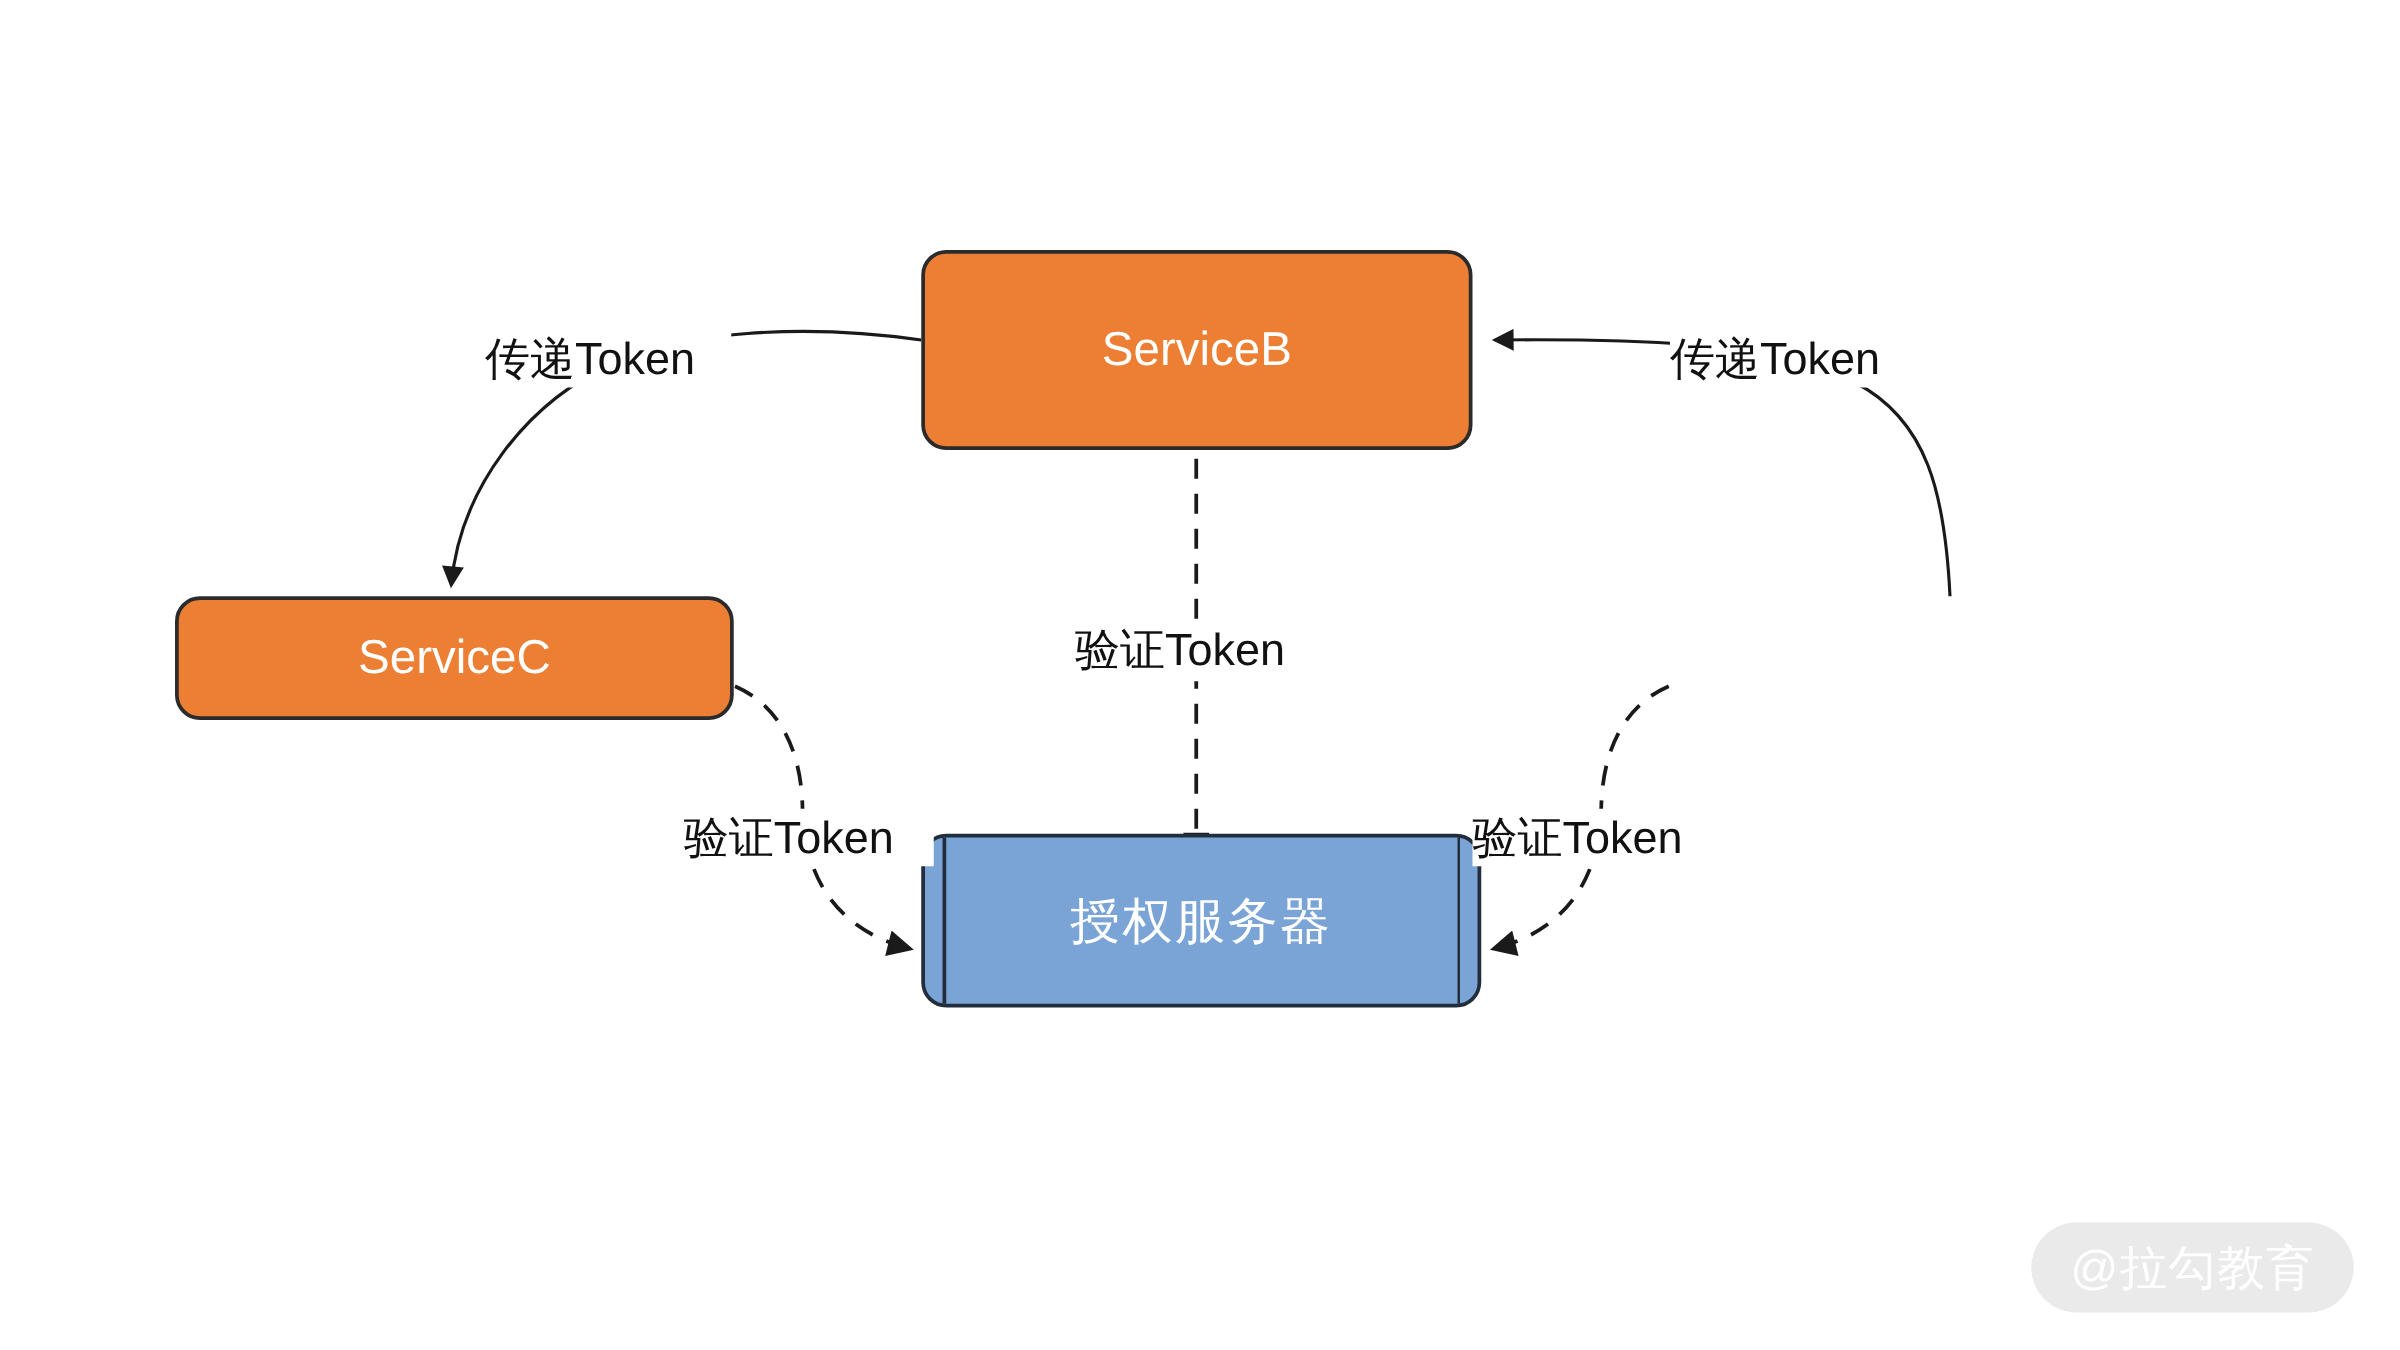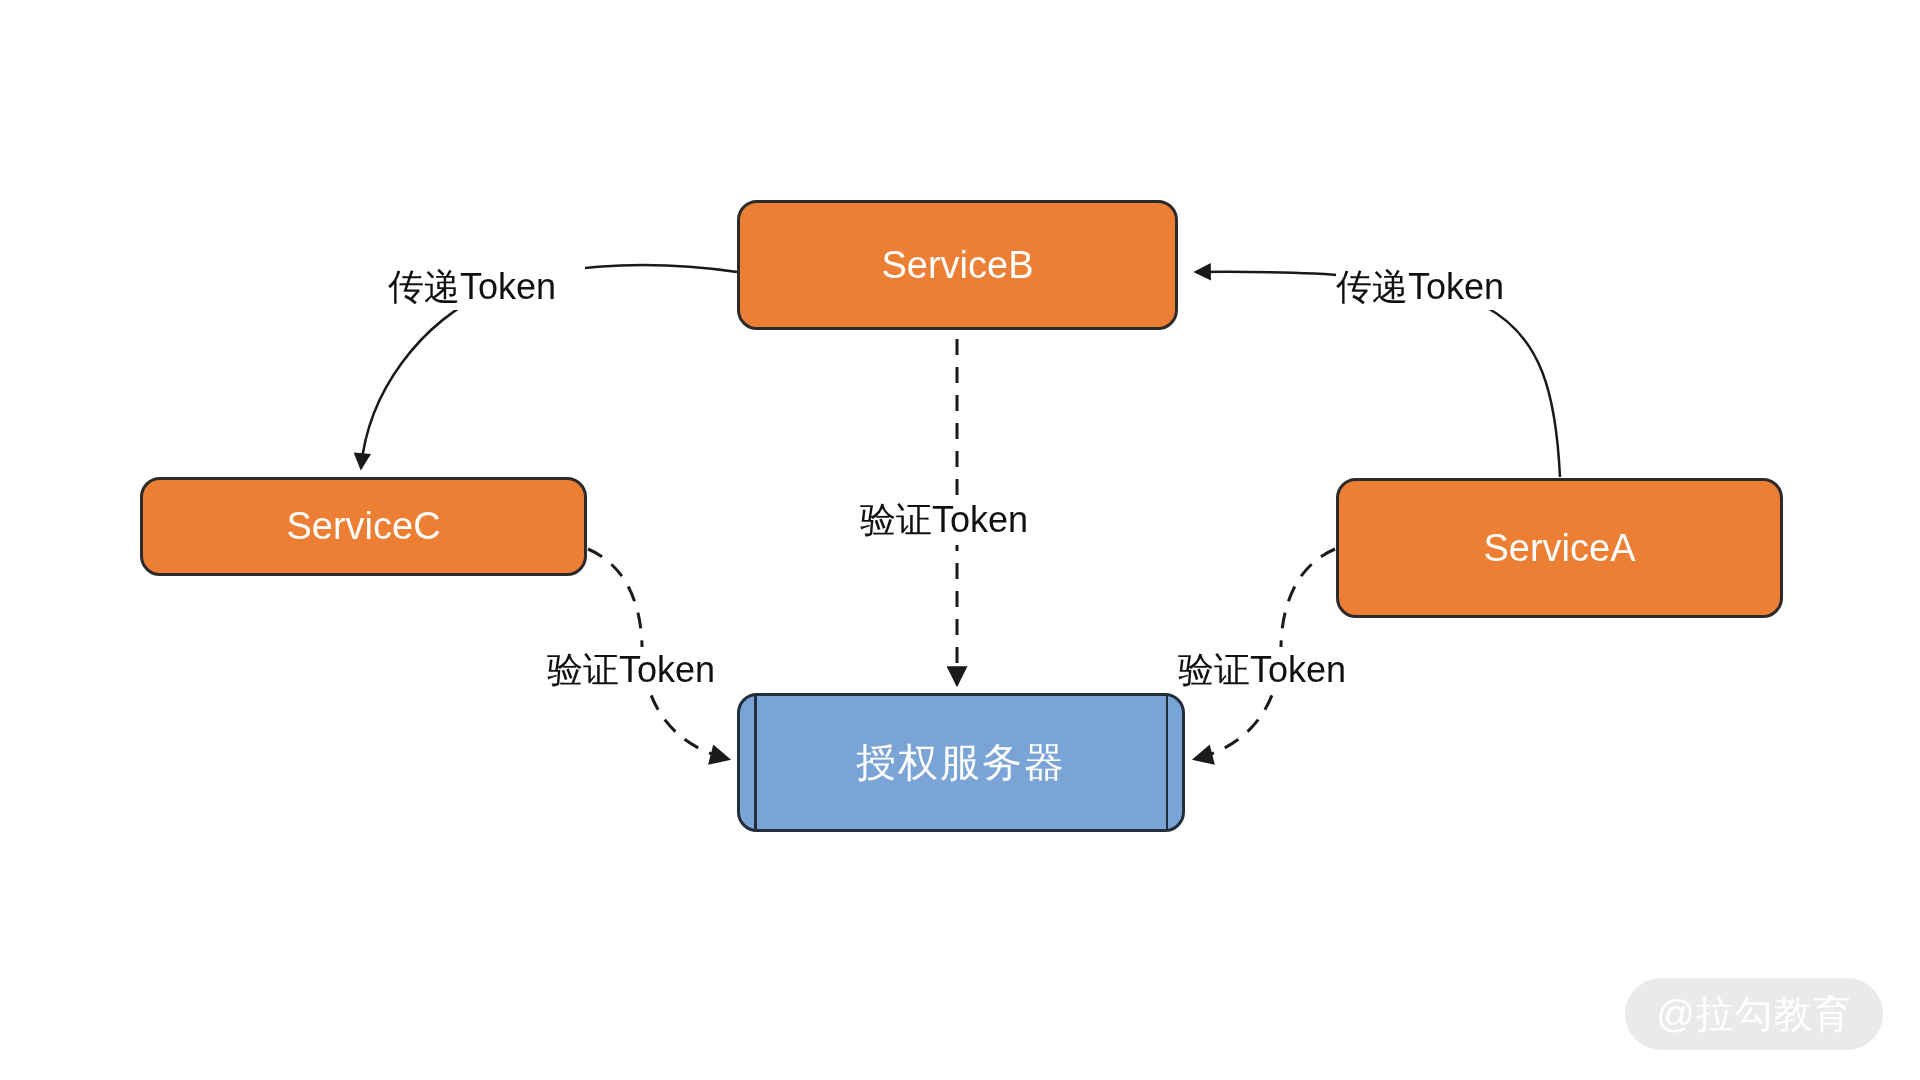--- a/index.html
+++ b/index.html
@@ -87,33 +87,30 @@
 
     <path d="M 1560 477 C 1556 395 1542 336 1484 306 C 1410 272 1300 271 1196 272" fill="none" stroke="#1A1A1A" stroke-width="2.5" marker-end="url(#arrow)"></path>
 
     <path d="M 957 339 L 957 684" fill="none" stroke="#1A1A1A" stroke-width="3" stroke-dasharray="16 12" marker-end="url(#arrow)"></path>
 
     <path d="M 588 549 C 625 565 641 602 642 646 C 643 700 668 744 728 759" fill="none" stroke="#1A1A1A" stroke-width="3" stroke-dasharray="16 12" marker-end="url(#arrow)"></path>
 
     <path d="M 1335 549 C 1298 565 1282 602 1281 646 C 1280 700 1255 744 1195 759" fill="none" stroke="#1A1A1A" stroke-width="3" stroke-dasharray="16 12" marker-end="url(#arrow)"></path>
   </svg>
 
-  <div class="node service" style="left:737px;top:200px;width:441px;height:130px;">
+  <div class="node service" style="left:737px;top:200px;width:441px;height:160px;">
     <span>ServiceB</span>
   </div>
 
   <div class="node service" style="left:140px;top:477px;width:447px;height:99px;">
     <span>ServiceC</span>
   </div>
 
-  <div class="node service" style="left:1336px;top:478px;width:447px;height:140px;">
-    <span>ServiceA</span>
-  </div>
 
-  <div class="node auth" style="left:737px;top:693px;width:448px;height:139px;">
+  <div class="node auth" style="left:737px;top:667px;width:448px;height:139px;">
     <div class="auth-side left"></div>
     <div class="auth-side right"></div>
     <span>授权服务器</span>
   </div>
 
   <div class="edge-label" style="left:388px;top:264px;width:197px;height:46px;">传递Token</div>
 
   <div class="edge-label" style="left:1336px;top:264px;width:197px;height:46px;">传递Token</div>
 
   <div class="edge-label" style="left:860px;top:497px;width:200px;height:48px;">验证Token</div>

